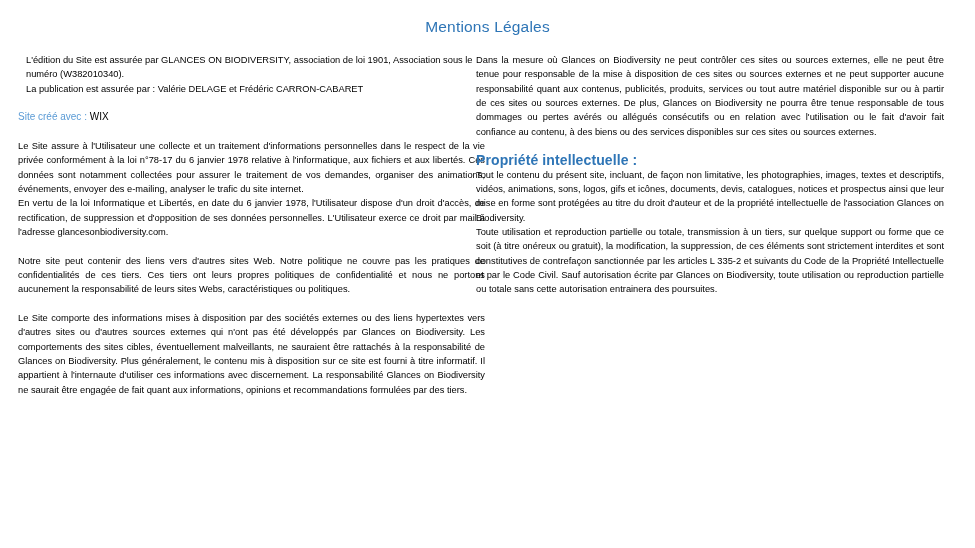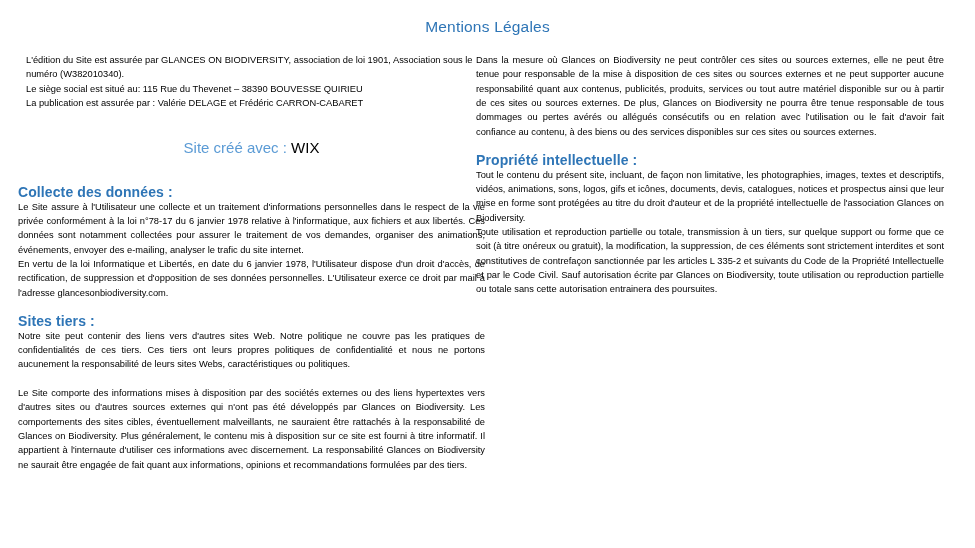--- a/index.html
+++ b/index.html
@@ -70,26 +70,25 @@
   }
   .heading {
     margin: 0;
     font-size: 14px;
     line-height: 14.35px;
     font-weight: bold;
     color: #2E75B6;
     letter-spacing: 0.1px;
   }
   .subtle-heading {
-    margin: 16px;
-    font-size: 15px;
+    margin: 0;
+    font-size: 10px;
     line-height: 14.35px;
     font-weight: 400;
     color: #5B9BD5;
-    text-align: center;
   }
   .subtle-heading .value {
     color: #000000;
     font-weight: 400;
   }
   .gap {
     height: 14.3px;
   }
   .email-link {
     color: #2E74B5;
@@ -106,40 +105,37 @@
 <div class="page">
 
   <div class="page-title">Mentions Légales</div>
 
   <div class="columns">
 
     <div class="col col-left">
 
       <div>
         <p class="para flush">L'édition du Site est assurée par GLANCES ON BIODIVERSITY, association de loi 1901, Association sous le numéro (W382010340).</p>
-        <p class="para flush">Le siège social est situé au: 115 Rue du Thevenet – 38390  BOUVESSE QUIRIEU</p>
         <p class="para flush">La publication est assurée par : Valérie DELAGE et Frédéric CARRON-CABARET</p>
       </div>
 
       <div class="gap"></div>
 
       <p class="subtle-heading"><span class="inline">Site créé avec : </span><span class="value inline">WIX</span></p>
 
       <div class="gap"></div>
 
       <div>
-        <p class="heading">Collecte des données :</p>
         <p class="para">Le Site assure à l'Utilisateur une collecte et un traitement d'informations personnelles dans le respect de la vie privée conformément à la loi n°78-17 du 6 janvier 1978 relative à l'informatique, aux fichiers et aux libertés. Ces données sont notamment collectées pour assurer le traitement de vos demandes, organiser des animations, événements, envoyer des e-mailing, analyser le trafic du site internet.</p>
         <p class="para">En vertu de la loi Informatique et Libertés, en date du 6 janvier 1978, l'Utilisateur dispose d'un droit d'accès, de rectification, de suppression et d'opposition de ses données personnelles. L'Utilisateur exerce ce droit par mail à l'adresse glancesonbiodiversity.com.</p>
       </div>
 
       <div class="gap"></div>
 
       <div>
-        <p class="heading">Sites tiers :</p>
         <p class="para">Notre site peut contenir des liens vers d'autres sites Web. Notre politique ne couvre pas les pratiques de confidentialités de ces tiers. Ces tiers ont leurs propres politiques de confidentialité et nous ne portons aucunement la responsabilité de leurs sites Webs, caractéristiques ou politiques.</p>
       </div>
 
       <div class="gap"></div>
 
       <div>
         <p class="para">Le Site comporte des informations mises à disposition par des sociétés externes ou des liens hypertextes vers d'autres sites ou d'autres sources externes qui n'ont pas été développés par Glances on Biodiversity. Les comportements des sites cibles, éventuellement malveillants, ne sauraient être rattachés à la responsabilité de Glances on Biodiversity. Plus généralement, le contenu mis à disposition sur ce site est fourni à titre informatif. Il appartient à l'internaute d'utiliser ces informations avec discernement. La responsabilité Glances on Biodiversity ne saurait être engagée de fait quant aux informations, opinions et recommandations formulées par des tiers.</p>
       </div>
 
     </div>

